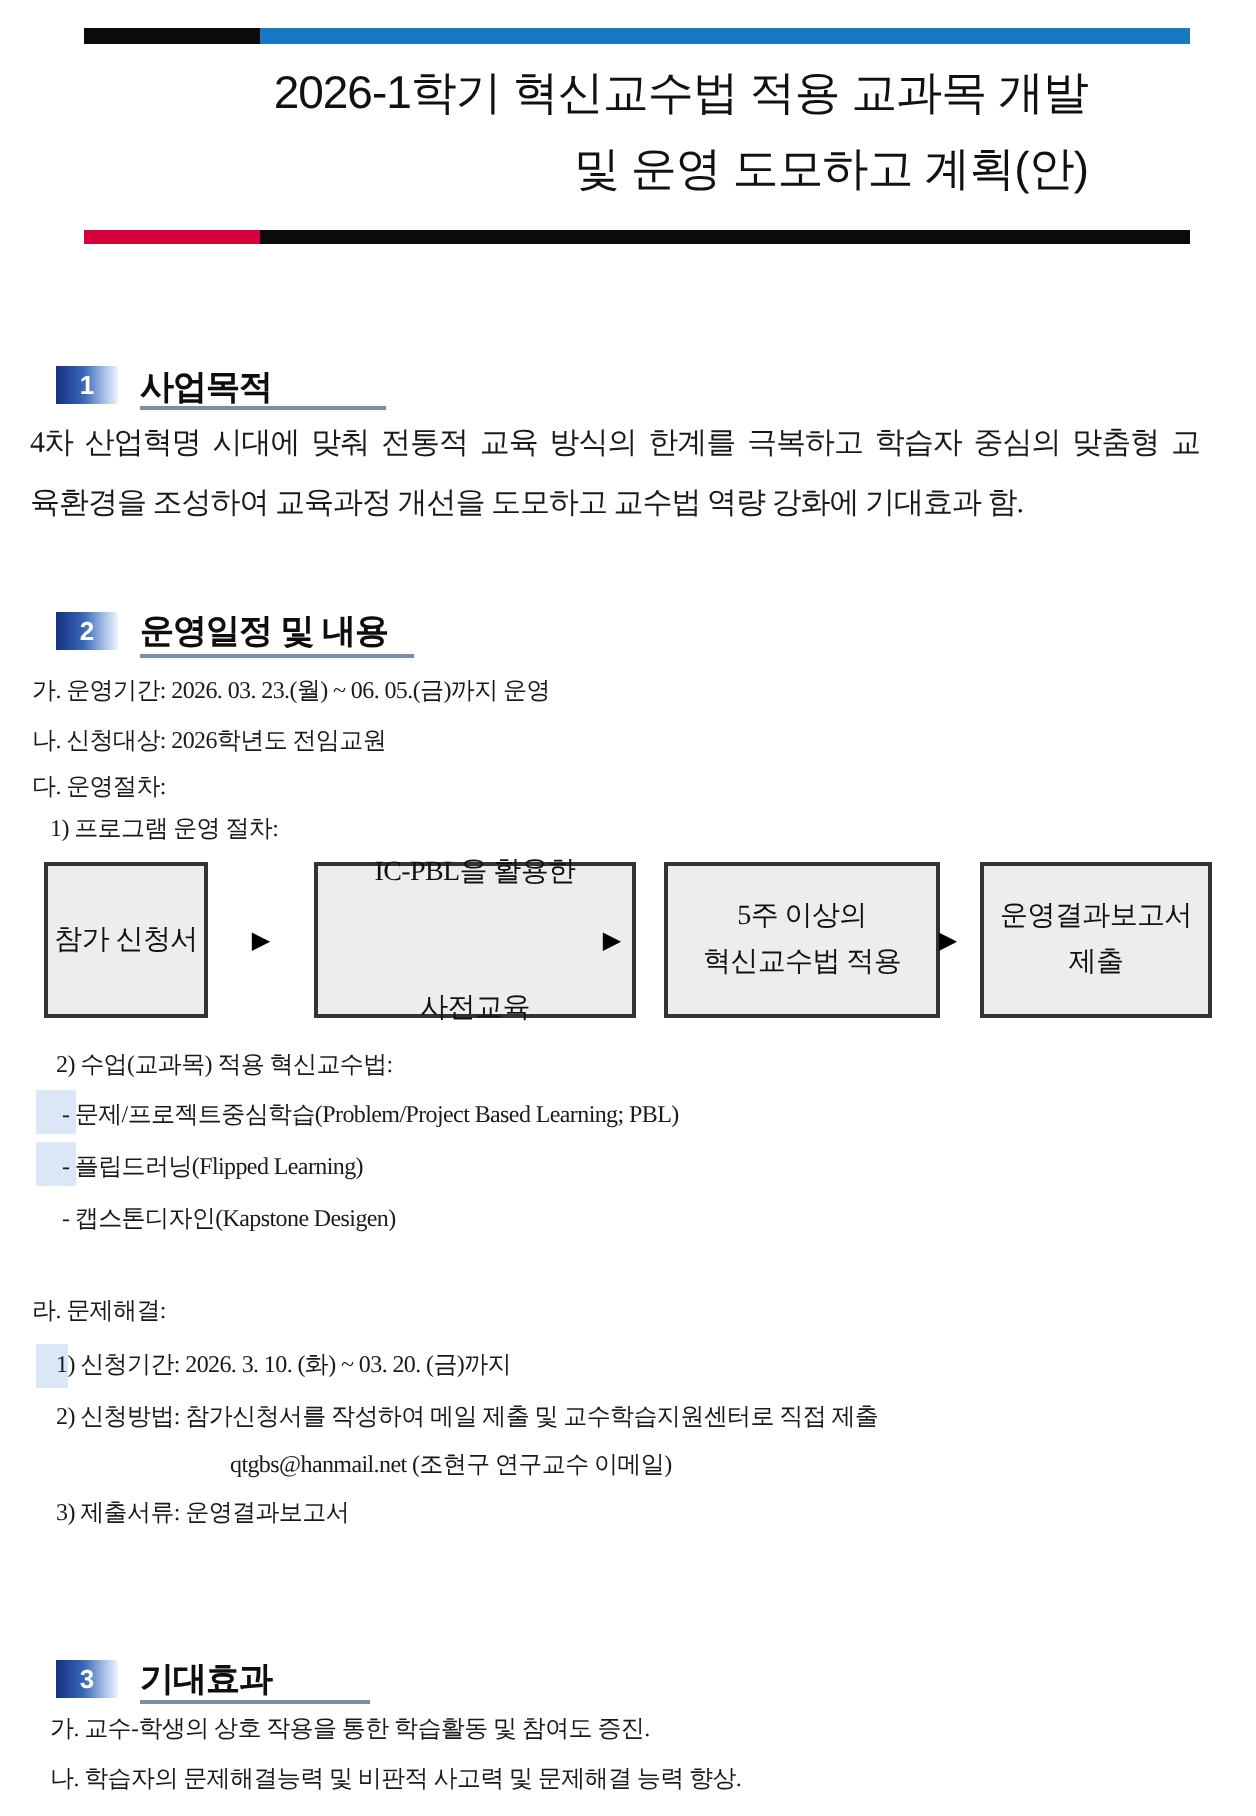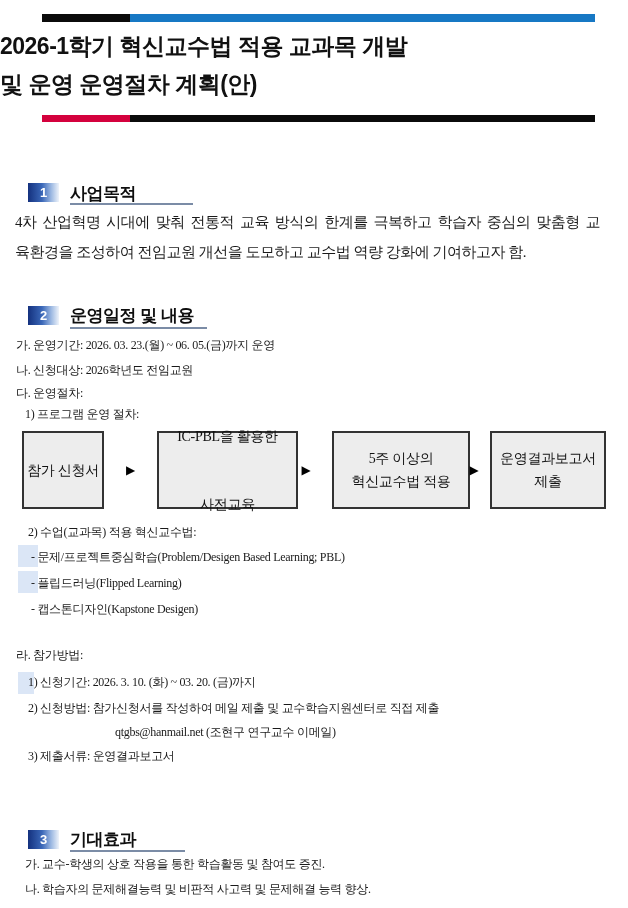--- a/index.html
+++ b/index.html
@@ -8,23 +8,23 @@
     font-family:"Liberation Serif","DejaVu Serif",serif;color:#1a1a1a;
     overflow:hidden;margin:0 auto;
   }
   
   .bar{position:absolute;height:8px;}
   .bar-top-black{left:42px;top:14px;width:88px;background:#0b0b0b;}
   .bar-top-blue{left:130px;top:14px;width:465px;background:#1778c4;}
   .bar-bot-red{left:42px;top:115px;width:88px;height:7px;background:#d4013d;}
   .bar-bot-black{left:130px;top:115px;width:465px;height:7px;background:#0b0b0b;}
   .doc-title{
-    position:absolute;left:0;width:544px;text-align:left;
+    position:absolute;left:0;width:544px;text-align:right;
     font-family:"Liberation Sans","DejaVu Sans",sans-serif;
-    font-weight:bold;font-size:23px;color:#111;letter-spacing:-0.5px;
+    font-weight:normal;font-size:23px;color:#111;letter-spacing:-0.5px;
   }
   .doc-title.l1{top:31px;}
   .doc-title.l2{top:69px;}
   
   .sec-badge{
     position:absolute;left:28px;width:31px;height:19px;
     background:linear-gradient(90deg,#14317e 0%,#2f5cae 35%,#7fa0d47c 0%,#6f97d2 60%,#cfdcf0 85%,#f2f6fc 100%);
     background:linear-gradient(90deg,#14317e 0%,#3a67b8 45%,#9db9e2 75%,#eef3fa 100%);
     color:#ffffff;font-family:"Liberation Sans","DejaVu Sans",sans-serif;
     font-weight:bold;font-size:13px;display:flex;align-items:center;justify-content:center;
@@ -58,68 +58,68 @@
   .hl{position:absolute;background:#dbe6f6;}
 </style>
 </head>
 <body>
 
 <div id="page">
 
   <div class="bar bar-top-black"></div>
   <div class="bar bar-top-blue"></div>
   <div class="doc-title l1">2026-1학기 혁신교수법 적용 교과목 개발</div>
-  <div class="doc-title l2">및 운영 운영절차 계획(안)</div>
+  <div class="doc-title l2">및 운영 도모하고 계획(안)</div>
   <div class="bar bar-bot-red"></div>
   <div class="bar bar-bot-black"></div>
 
   <div class="sec-badge" style="top:183px;">1</div>
   <div class="sec-title" style="top:182px;">사업목적</div>
   <div class="sec-underline" style="top:203px;width:123px;"></div>
   <div class="para-line justify-last" style="top:212px;">4차 산업혁명 시대에 맞춰 전통적 교육 방식의 한계를 극복하고 학습자 중심의 맞춤형 교</div>
-  <div class="para-line" style="top:242px;">육환경을 조성하여 전임교원 개선을 도모하고 교수법 역량 강화에 기여하고자 함.</div>
+  <div class="para-line" style="top:242px;">육환경을 조성하여 교육과정 개선을 도모하고 교수법 역량 강화에 기대효과 함.</div>
 
   <div class="sec-badge" style="top:306px;">2</div>
   <div class="sec-title" style="top:304px;">운영일정 및 내용</div>
   <div class="sec-underline" style="top:327px;width:137px;"></div>
 
   <div class="line" style="left:16px;top:336px;">가. 운영기간: 2026. 03. 23.(월) ~ 06. 05.(금)까지 운영</div>
   <div class="line" style="left:16px;top:361px;">나. 신청대상: 2026학년도 전임교원</div>
   <div class="line" style="left:16px;top:384px;">다. 운영절차:</div>
   <div class="line" style="left:25px;top:405px;">1) 프로그램 운영 절차:</div>
 
   <div class="flow-box" style="left:22px;width:82px;">
     <span>참가 신청서</span>
   </div>
   <div class="flow-arrow" style="left:104px;width:53px;">▶</div>
-  <div class="flow-box" style="left:157px;width:141px;gap:45px;">
+  <div class="flow-box" style="left:157px;width:161px;gap:45px;">
     <span>IC-PBL을 활용한</span>
     <span>사전교육</span>
   </div>
   <div class="flow-arrow" style="left:292px;width:28px;">▶</div>
   <div class="flow-box" style="left:320px;width:138px;margin-left:12px;">
     <span>5주 이상의</span>
     <span>혁신교수법 적용</span>
   </div>
   <div class="flow-arrow" style="left:458px;width:32px;">▶</div>
   <div class="flow-box" style="left:490px;width:116px;">
     <span>운영결과보고서</span>
     <span>제출</span>
   </div>
 
   <div class="hl" style="left:18px;top:545px;width:20px;height:22px;"></div>
   <div class="hl" style="left:18px;top:571px;width:20px;height:22px;"></div>
   <div class="hl" style="left:18px;top:672px;width:16px;height:22px;"></div>
 
   <div class="line" style="left:28px;top:523px;">2) 수업(교과목) 적용 혁신교수법:</div>
-  <div class="line" style="left:31px;top:548px;">- 문제/프로젝트중심학습(Problem/Desigen Based Learning; PBL)</div>
+  <div class="line" style="left:31px;top:548px;">- 문제/프로젝트중심학습(Problem/Project Based Learning; PBL)</div>
   <div class="line" style="left:31px;top:574px;">- 플립드러닝(Flipped Learning)</div>
   <div class="line" style="left:31px;top:600px;">- 캡스톤디자인(Kapstone Desigen)</div>
 
-  <div class="line" style="left:16px;top:646px;">라. 참가방법:</div>
+  <div class="line" style="left:16px;top:646px;">라. 문제해결:</div>
   <div class="line" style="left:28px;top:673px;">1) 신청기간: 2026. 3. 10. (화) ~ 03. 20. (금)까지</div>
   <div class="line" style="left:28px;top:699px;">2) 신청방법: 참가신청서를 작성하여 메일 제출 및 교수학습지원센터로 직접 제출</div>
   <div class="line" style="left:115px;top:723px;text-align:right;">qtgbs@hanmail.net (조현구 연구교수 이메일)</div>
   <div class="line" style="left:28px;top:747px;">3) 제출서류: 운영결과보고서</div>
 
   <div class="sec-badge" style="top:830px;">3</div>
   <div class="sec-title" style="top:828px;">기대효과</div>
   <div class="sec-underline" style="top:850px;width:115px;"></div>
   <div class="line" style="left:25px;top:880px;">나. 학습자의 문제해결능력 및 비판적 사고력 및 문제해결 능력 향상.</div>
   <div class="line" style="left:25px;top:855px;">가. 교수-학생의 상호 작용을 통한 학습활동 및 참여도 증진.</div>

